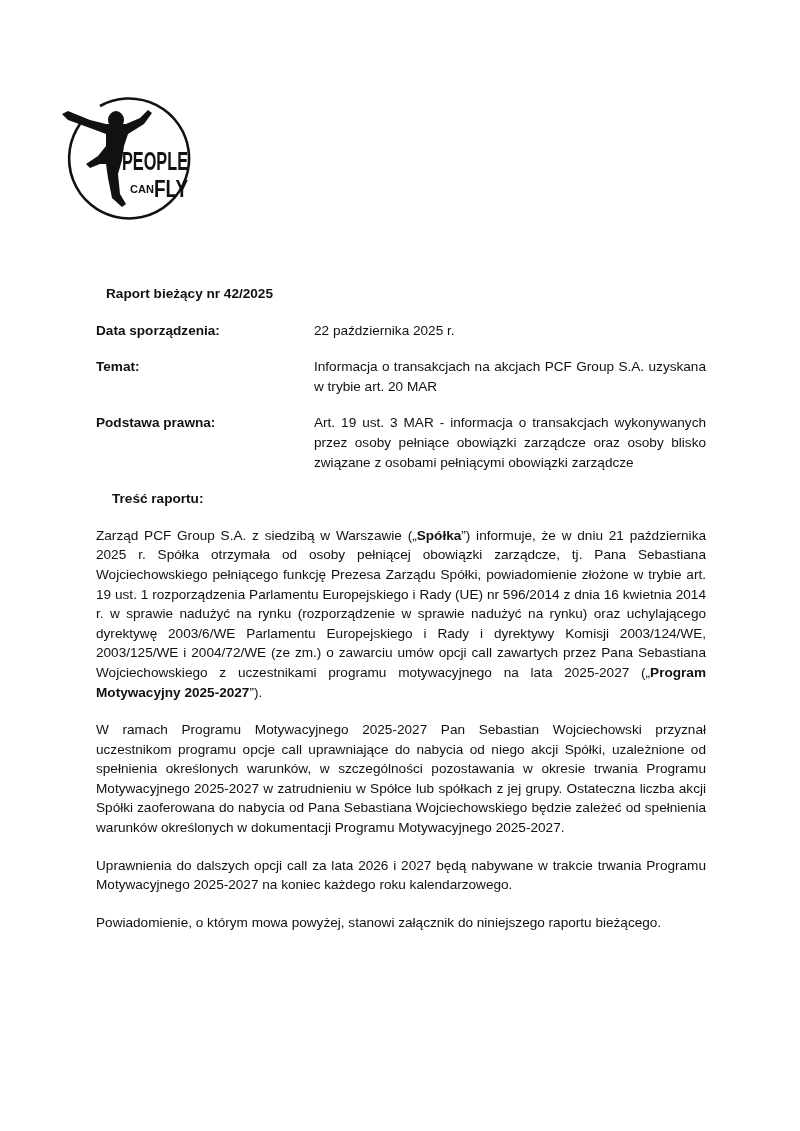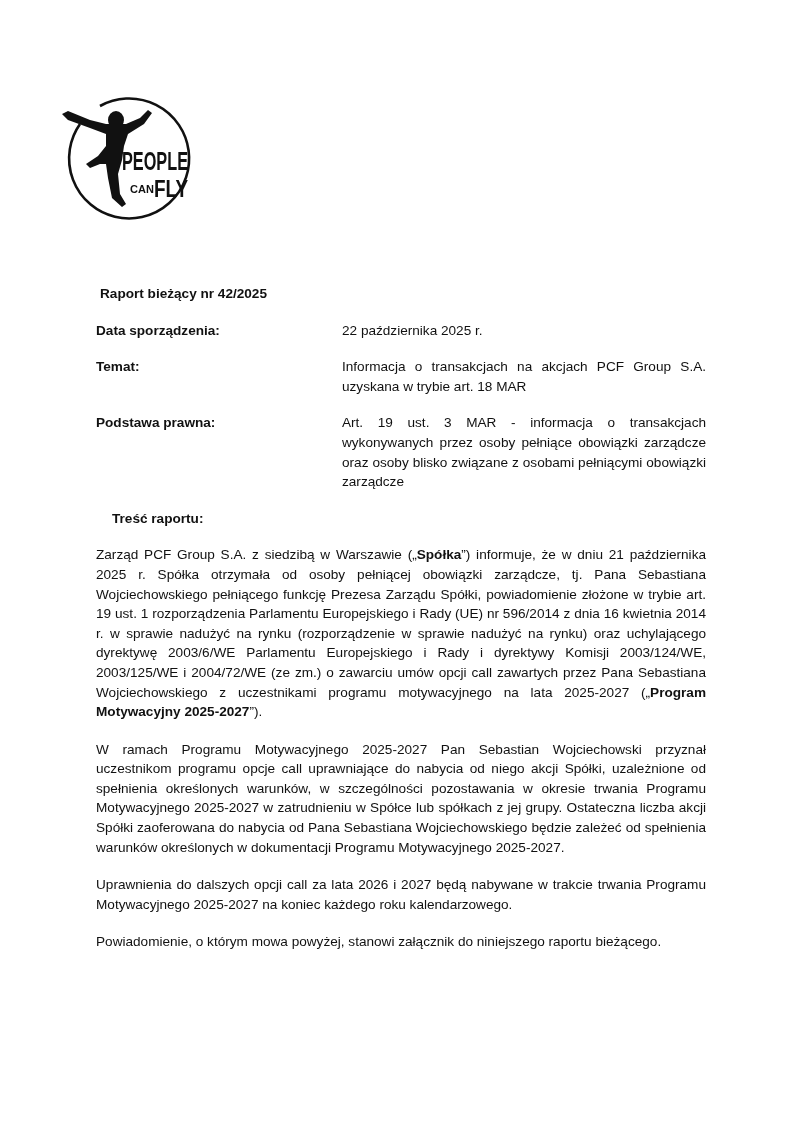--- a/index.html
+++ b/index.html
@@ -26,26 +26,25 @@
     .doc {
       position: absolute;
       left: 96px;
       top: 284px;
       width: 610px;
       font-size: 13.6px;
       line-height: 19.6px;
     }
     .report-title {
       font-weight: bold;
-      margin: 0 0 17px 4px;
+      margin: 0 0 17px 10px;
     }
     .meta-row {
       display: flex;
       margin-bottom: 17px;
-      gap: 28px;
     }
     .meta-label {
       width: 192px;
       flex: 0 0 192px;
       font-weight: bold;
     }
     .meta-value {
       flex: 1;
       text-align: justify;
       margin-left: 26px;
@@ -82,21 +81,21 @@
 <div class="doc">
   <div class="report-title">Raport bieżący nr 42/2025</div>
 
   <div class="meta-row">
     <div class="meta-label">Data sporządzenia:</div>
     <div class="meta-value">22 października 2025 r.</div>
   </div>
 
   <div class="meta-row">
     <div class="meta-label">Temat:</div>
-    <div class="meta-value">Informacja o transakcjach na akcjach PCF Group S.A. uzyskana w trybie art. 18 MAR</div>
+    <div class="meta-value">Informacja o transakcjach na akcjach PCF Group S.A. uzyskana w trybie art. 20 MAR</div>
   </div>
 
   <div class="meta-row">
     <div class="meta-label">Podstawa prawna:</div>
     <div class="meta-value">Art. 19 ust. 3 MAR - informacja o transakcjach wykonywanych przez osoby pełniące obowiązki zarządcze oraz osoby blisko związane z osobami pełniącymi obowiązki zarządcze</div>
   </div>
 
   <div class="section-title">Treść raportu:</div>
 
   <p class="para"><span>Zarząd PCF Group S.A. z siedzibą w Warszawie („</span><b>Spółka</b><span>”) informuje, że w dniu 21 października 2025 r. Spółka otrzymała od osoby pełniącej obowiązki zarządcze, tj. Pana Sebastiana Wojciechowskiego pełniącego funkcję Prezesa Zarządu Spółki, powiadomienie złożone w trybie art. 19 ust. 1 rozporządzenia Parlamentu Europejskiego i Rady (UE) nr 596/2014 z dnia 16 kwietnia 2014 r. w sprawie nadużyć na rynku (rozporządzenie w sprawie nadużyć na rynku) oraz uchylającego dyrektywę 2003/6/WE Parlamentu Europejskiego i Rady i dyrektywy Komisji 2003/124/WE, 2003/125/WE i 2004/72/WE (ze zm.) o zawarciu umów opcji call zawartych przez Pana Sebastiana Wojciechowskiego z uczestnikami programu motywacyjnego na lata 2025-2027 („</span><b>Program Motywacyjny 2025-2027</b><span>”).</span></p>

